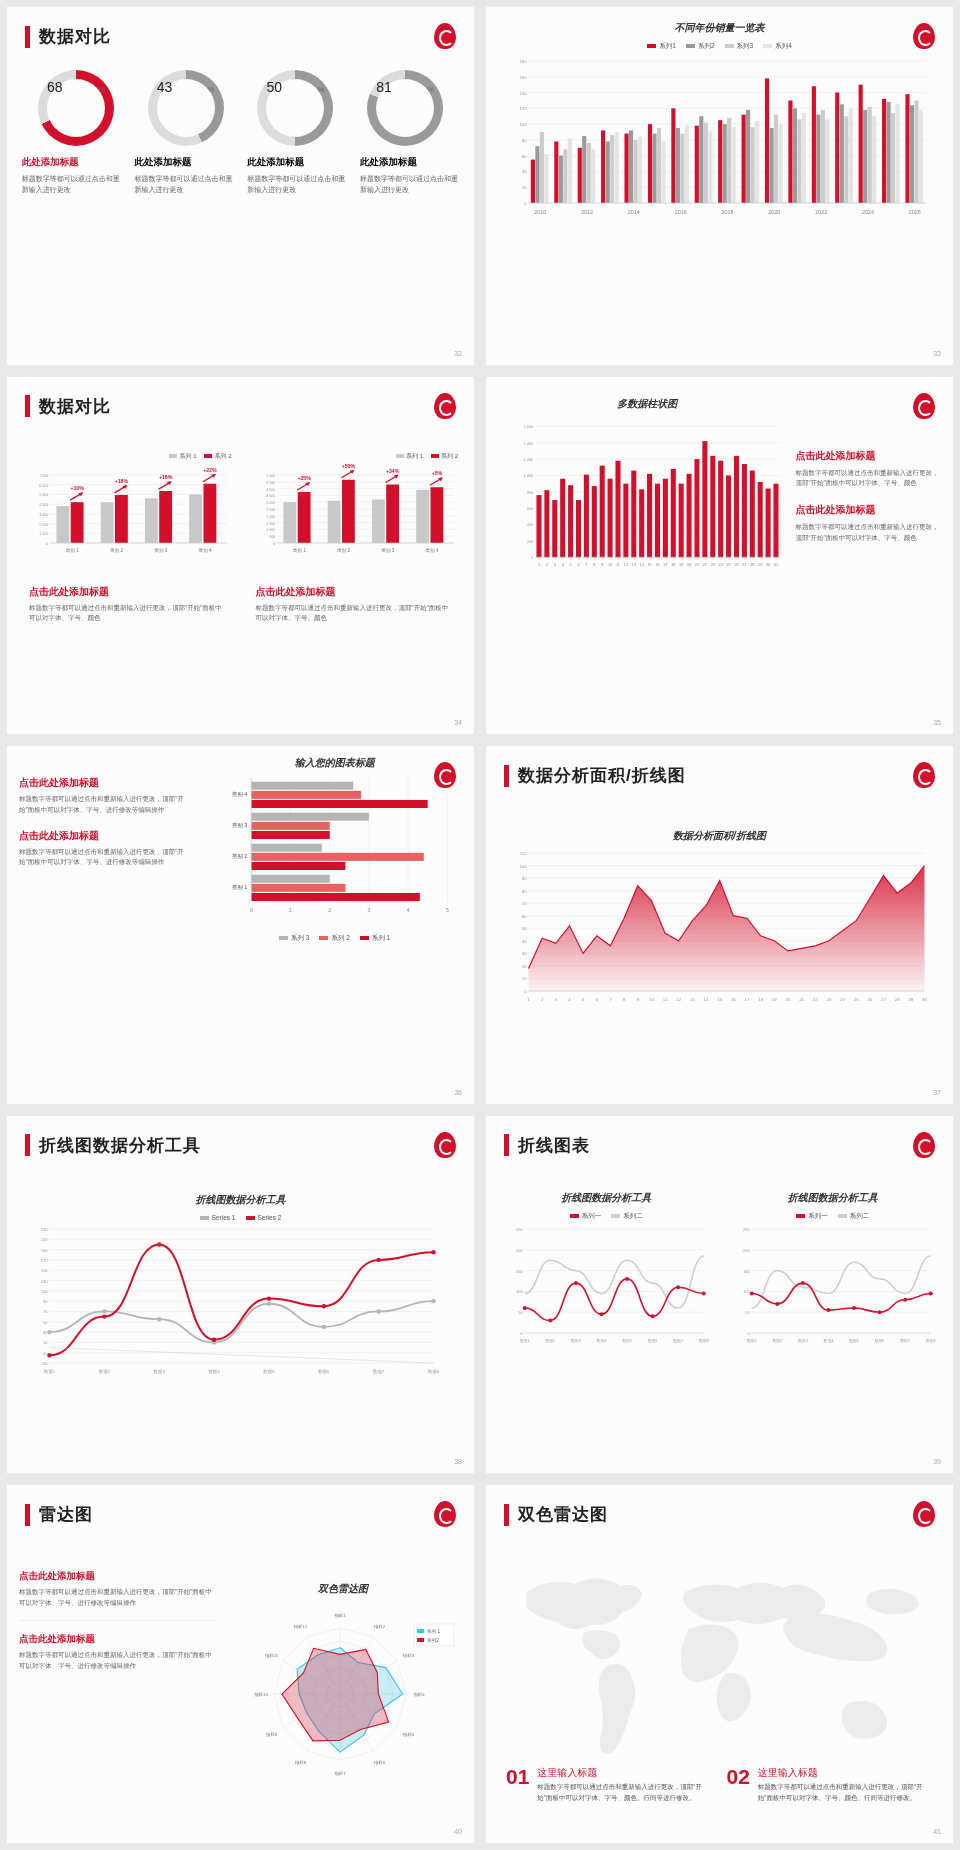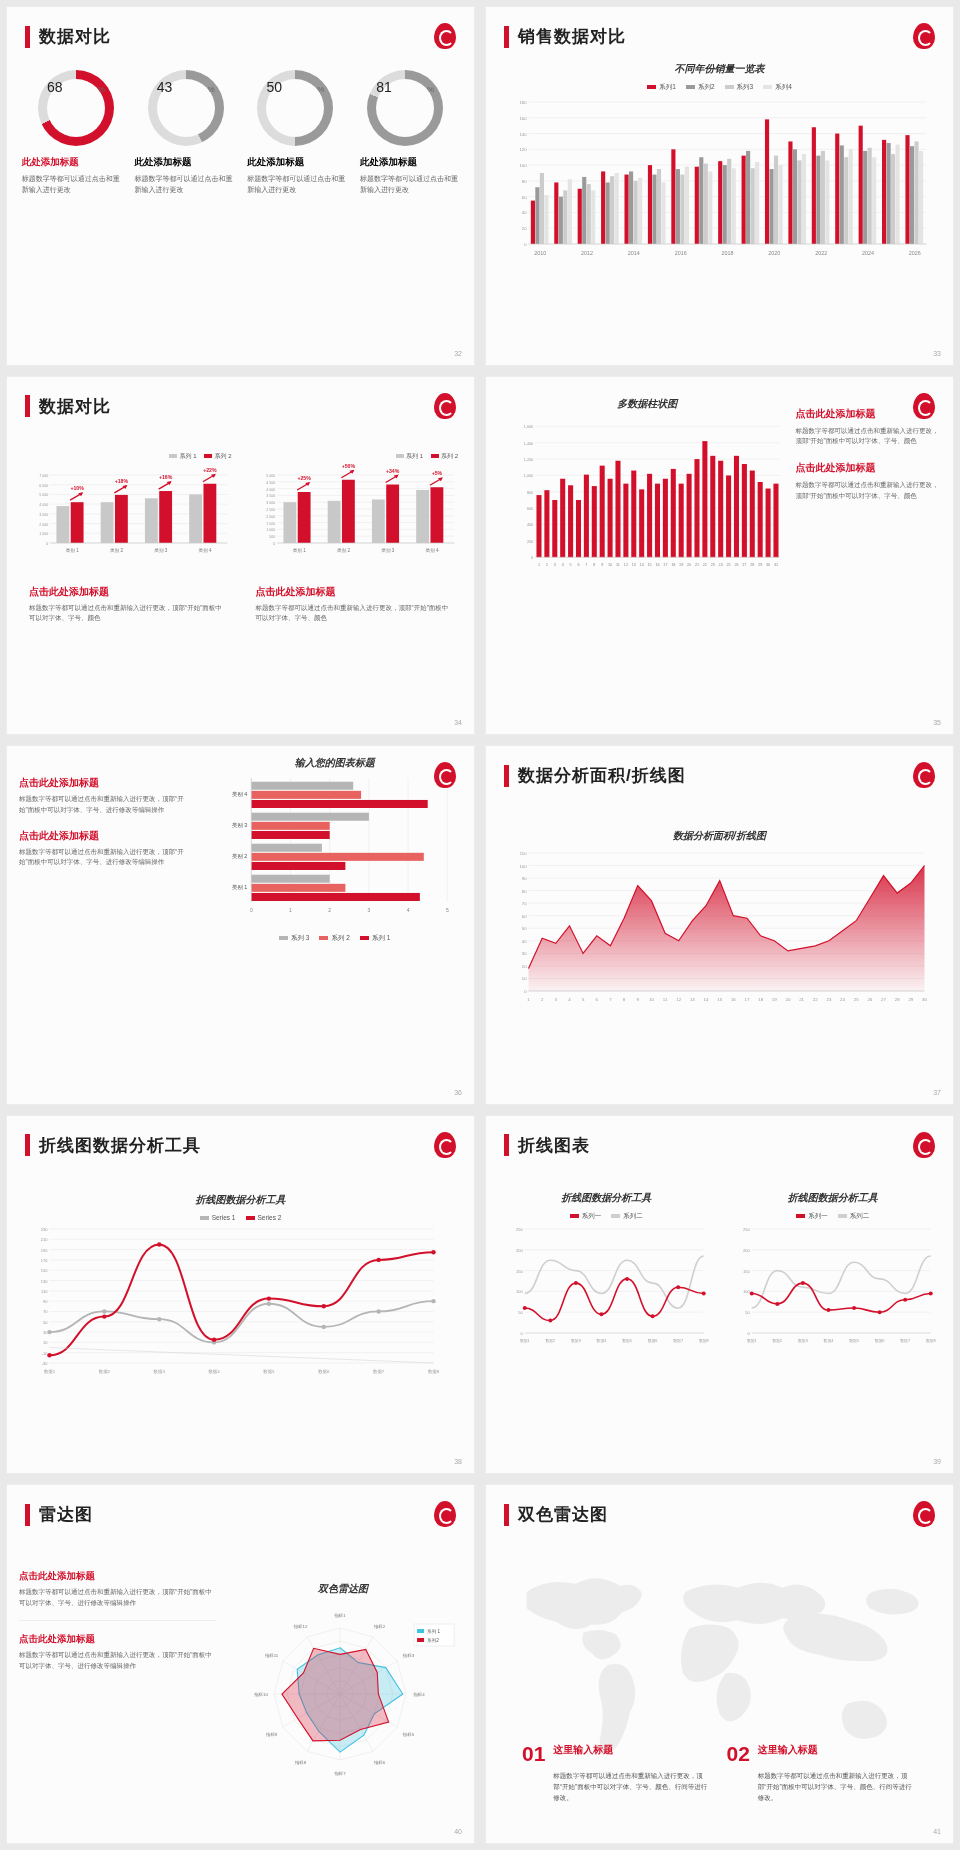--- a/index.html
+++ b/index.html
@@ -86,21 +86,21 @@
   
   .two-col { display:flex; gap:6px; padding: 6px 10px 0 10px; }
   .col { flex:1; }
   .mini-legend { display:flex; justify-content:flex-end; gap:8px; font-size:6px; color:#555; padding-right:6px;}
   .mini-legend i { display:inline-block; width:8px;height:4px;margin-right:2px;}
   .blk { padding: 4px 12px 0 12px;}
   .blk .h { font-size: 10px; font-weight:bold; color:#d3102b; margin-bottom:4px;}
   .blk .b { font-size: 6.5px; color:#666; line-height:1.6;}
 
   
-  .s35 { display:flex; padding: 6px 10px 0 21px; gap: 8px;}
+  .s35 { display:flex; padding: 6px 10px 0 21px; gap: 8px; align-items: center;}
   .s35 .left { flex: 1.9; }
   .s35 .right { flex: 1; padding-top: 24px;}
   .s35 .right .h { font-size:10px; font-weight:bold;color:#d3102b;margin-bottom:5px;}
   .s35 .right .b { font-size:6.5px;color:#666;line-height:1.65;margin-bottom:14px;}
 
   
   .s36 { display:flex; padding: 4px 10px 0 12px; gap:8px;}
   .s36 .left { flex:1; padding-top: 26px;}
   .s36 .left .h { font-size:10px;font-weight:bold;color:#d3102b;margin-bottom:4px;}
   .s36 .left .b { font-size:6.5px;color:#666;line-height:1.6;margin-bottom:14px;}
@@ -112,24 +112,24 @@
 
   
   .s40 { display:flex; padding: 4px 8px 0 12px; gap:4px;}
   .s40 .left { flex:1; padding-top: 40px;}
   .s40 .left .h { font-size:9.5px;font-weight:bold;color:#d3102b;margin-bottom:4px;}
   .s40 .left .b { font-size:6.5px;color:#666;line-height:1.6;margin-bottom:12px;padding-bottom:12px;border-bottom:1px solid #eee;}
   .s40 .right { flex:1.25;margin-top:46px;}
 
   
   .s41-map { position:absolute; inset: 46px 0 0 0; opacity:.5; }
-  .s41-cols { position:absolute; left:0; right:0; bottom: 40px; display:flex; gap: 14px; padding: 0 36px;}
+  .s41-cols { position:absolute; left:0; right:0; bottom: 40px; display:flex; gap: 14px; padding: 0 20px;}
   .s41-col { flex:1; display:flex; gap:8px;}
   .s41-num { font-size: 21px; font-weight:bold; color:#d3102b; line-height:1;}
-  .s41-h { font-size: 10px; font-weight:bold; color:#d3102b; margin-bottom:13px;}
+  .s41-h { font-size: 10px; font-weight:normal; color:#d3102b; margin-bottom:1px;}
   .s41-b { font-size: 6.5px; color:#555; line-height:1.7;}
 </style>
 </head>
 <body>
 
 <div id="page">
 <div class="grid">
 
   <div class="slide">
     <div class="slide-title">
@@ -180,24 +180,20 @@
       </div>
       <div class="cap">
         <div class="h">此处添加标题</div>
         <div class="b">标题数字等都可以通过点击和重新输入进行更改</div>
       </div>
     </div>
     <div class="pagenum">32</div>
   </div>
 
   <div class="slide">
-    <div class="slide-title">
-      <span class="title-bar"></span>
-      <span class="title-text">销售数据对比</span>
-    </div>
     <div class="logo"></div>
     <div class="chart-title">不同年份销量一览表</div>
     <div class="legend">
       <span><i style="background:#d3102b"></i><span>系列1</span></span>
       <span><i style="background:#9a9a9a"></i><span>系列2</span></span>
       <span><i style="background:#cccccc"></i><span>系列3</span></span>
       <span><i style="background:#e4e4e4"></i><span>系列4</span></span>
     </div>
     <svg id="svg33" width="100%" height="190" viewBox="0 0 450 190">
           <line x1="34" x2="432" y1="152" y2="152" stroke="#e6e6e6" stroke-width="0.5"></line>

